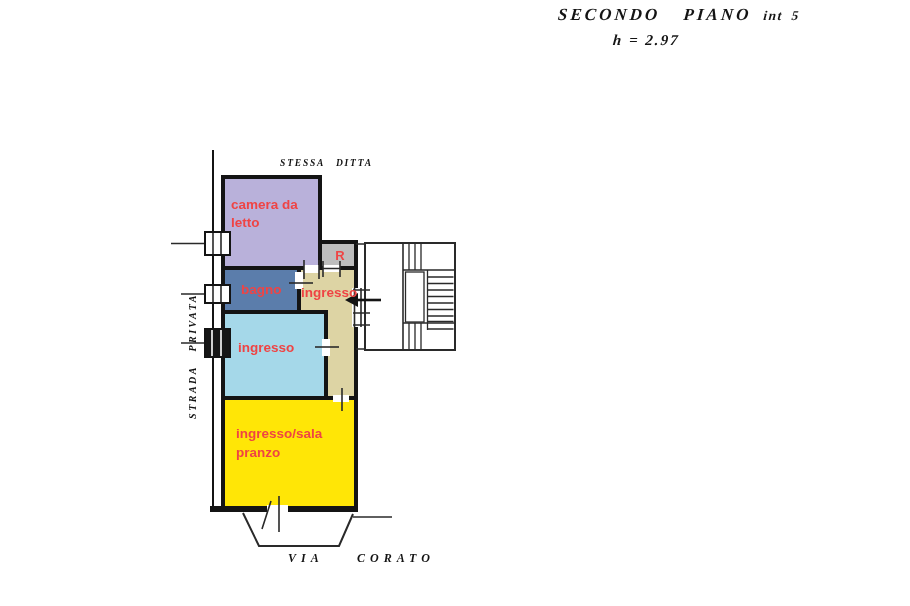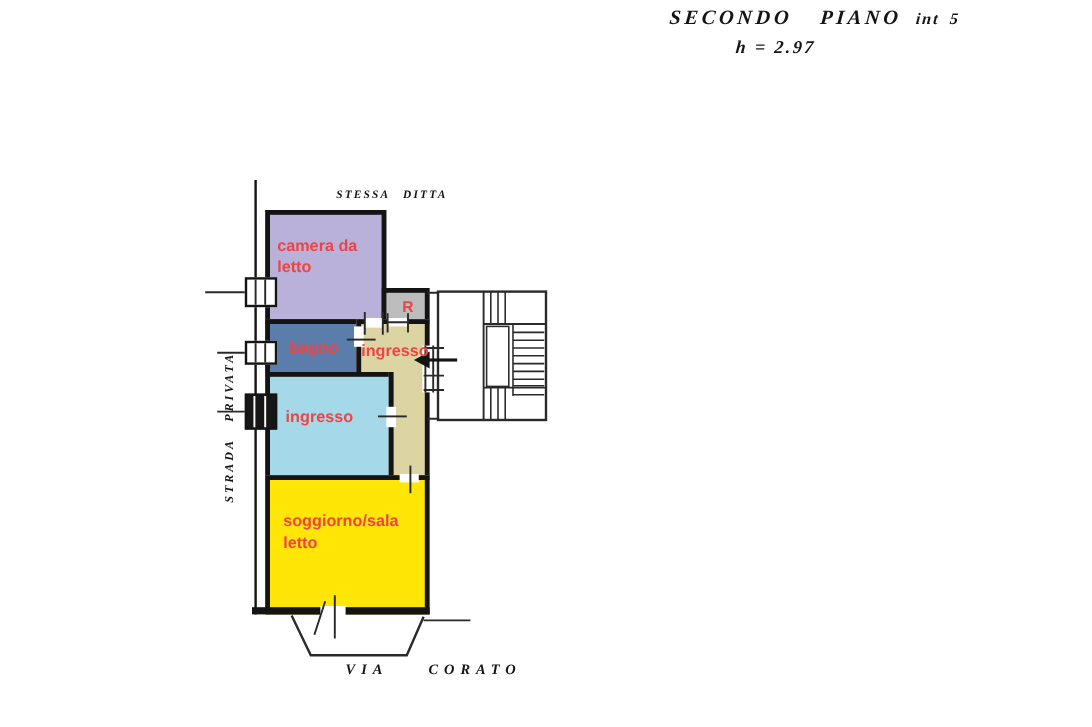--- a/index.html
+++ b/index.html
@@ -134,15 +134,15 @@
 
   <div class="hand lbl-stessa">STESSA DITTA</div>
   <div class="hand lbl-strada">STRADA PRIVATA</div>
   <div class="hand lbl-via">VIA CORATO</div>
 
   <div class="room-label lbl-camera">camera da letto</div>
   <div class="room-label lbl-r">R</div>
   <div class="room-label lbl-bagno">bagno</div>
   <div class="room-label lbl-hall">ingresso</div>
   <div class="room-label lbl-cameretta">ingresso</div>
-  <div class="room-label lbl-soggiorno">soggiorno/sala letto</div>
+  <div class="room-label lbl-soggiorno">ingresso/sala pranzo</div>
 
 </div>
 
 </body></html>

